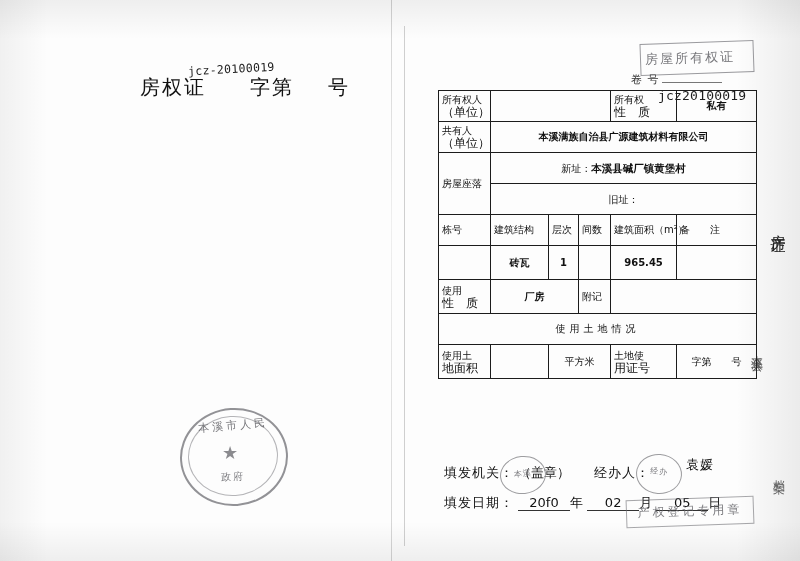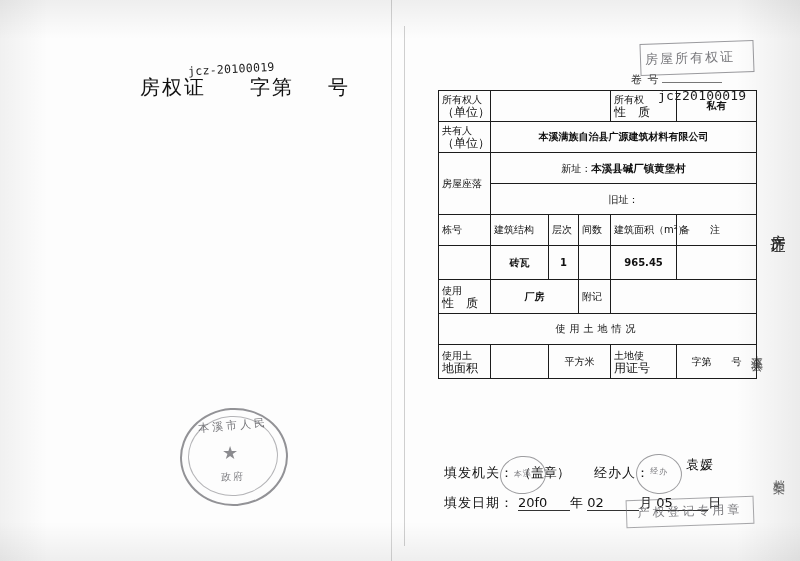--- a/index.html
+++ b/index.html
@@ -255,21 +255,21 @@
     left: 40px;
     top: 460px;
     width: 306px;
     font-size: 13px;
     color: #111;
   }
   #issue .row { position: relative; height: 30px; }
   #issue .k { position: absolute; left: 0; top: 4px; letter-spacing: 1px; }
   #issue .k2 { position: absolute; left: 150px; top: 4px; letter-spacing: 1px; }
   #issue .v1 { position: absolute; left: 74px; top: 4px; }
-  #issue .underl { border-bottom: 1px solid #333; display: inline-block; min-width: 52px; text-align: left; }
+  #issue .underl { border-bottom: 1px solid #333; display: inline-block; min-width: 52px; text-align: center; }
   #name-handwritten {
     position: absolute;
     left: 282px;
     top: 456px;
     font-size: 13px;
     color: #111;
     letter-spacing: 1px;
   }
   
   .mini-seal {

